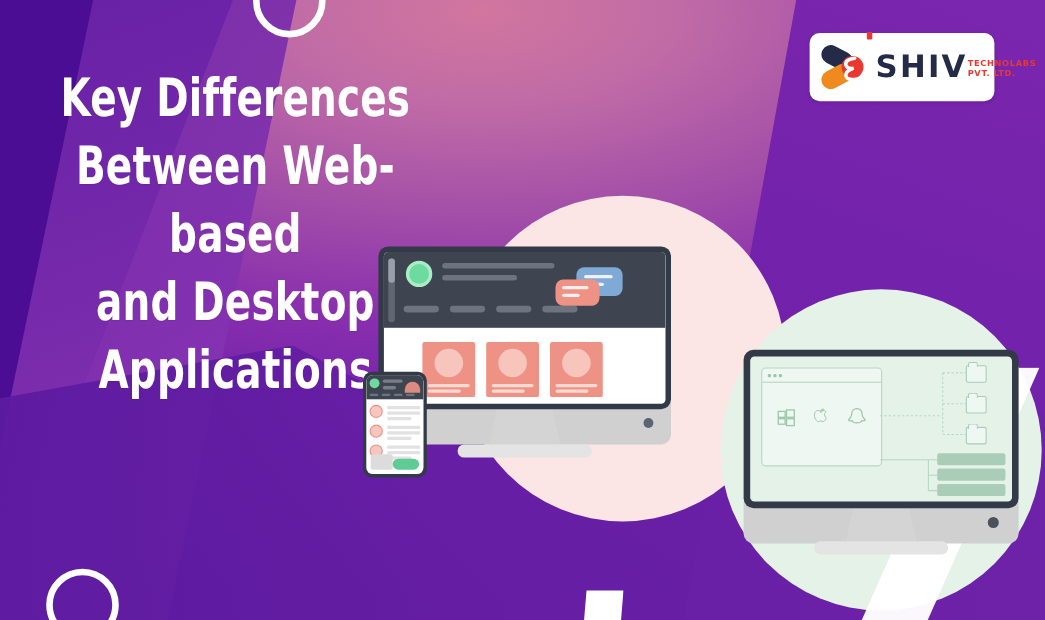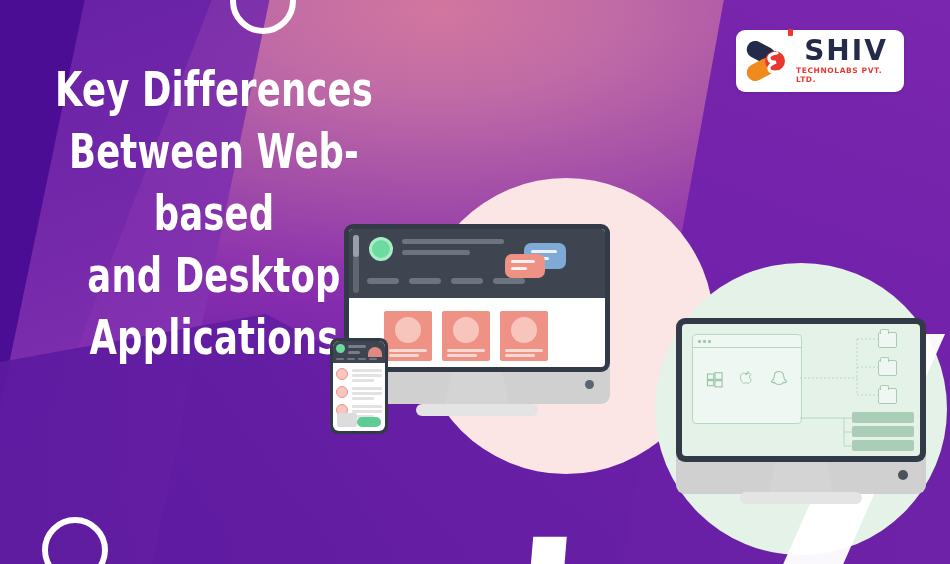--- a/index.html
+++ b/index.html
@@ -67,21 +67,21 @@
     white-space:pre-line;
   }
   
   #logo-card{
     position:absolute;left:736px;top:30px;width:168px;height:62px;
     background:#ffffff;border-radius:9px;
     display:flex;align-items:center;padding:0 8px;box-sizing:border-box;
     box-shadow:0 1px 3px rgba(0,0,0,.12);
   }
   #logo-mark{position:relative;width:50px;height:40px;flex:none;}
-  #logo-text{flex:1;display:flex;flex-direction:column;align-items:center;margin-left:2px;}
+  #logo-text{flex:1;display:flex;flex-direction:row;align-items:center;margin-left:2px;}
   #logo-word{
     font-family:"DejaVu Sans","Liberation Sans",sans-serif;
     font-weight:700;font-size:28px;line-height:26px;color:#232b49;
     letter-spacing:2px;position:relative;
   }
   #logo-dot{
     position:absolute;width:5px;height:7px;background:#e8382f;border-radius:1px;
     left:52px;top:-1px;
   }
   #logo-sub{

